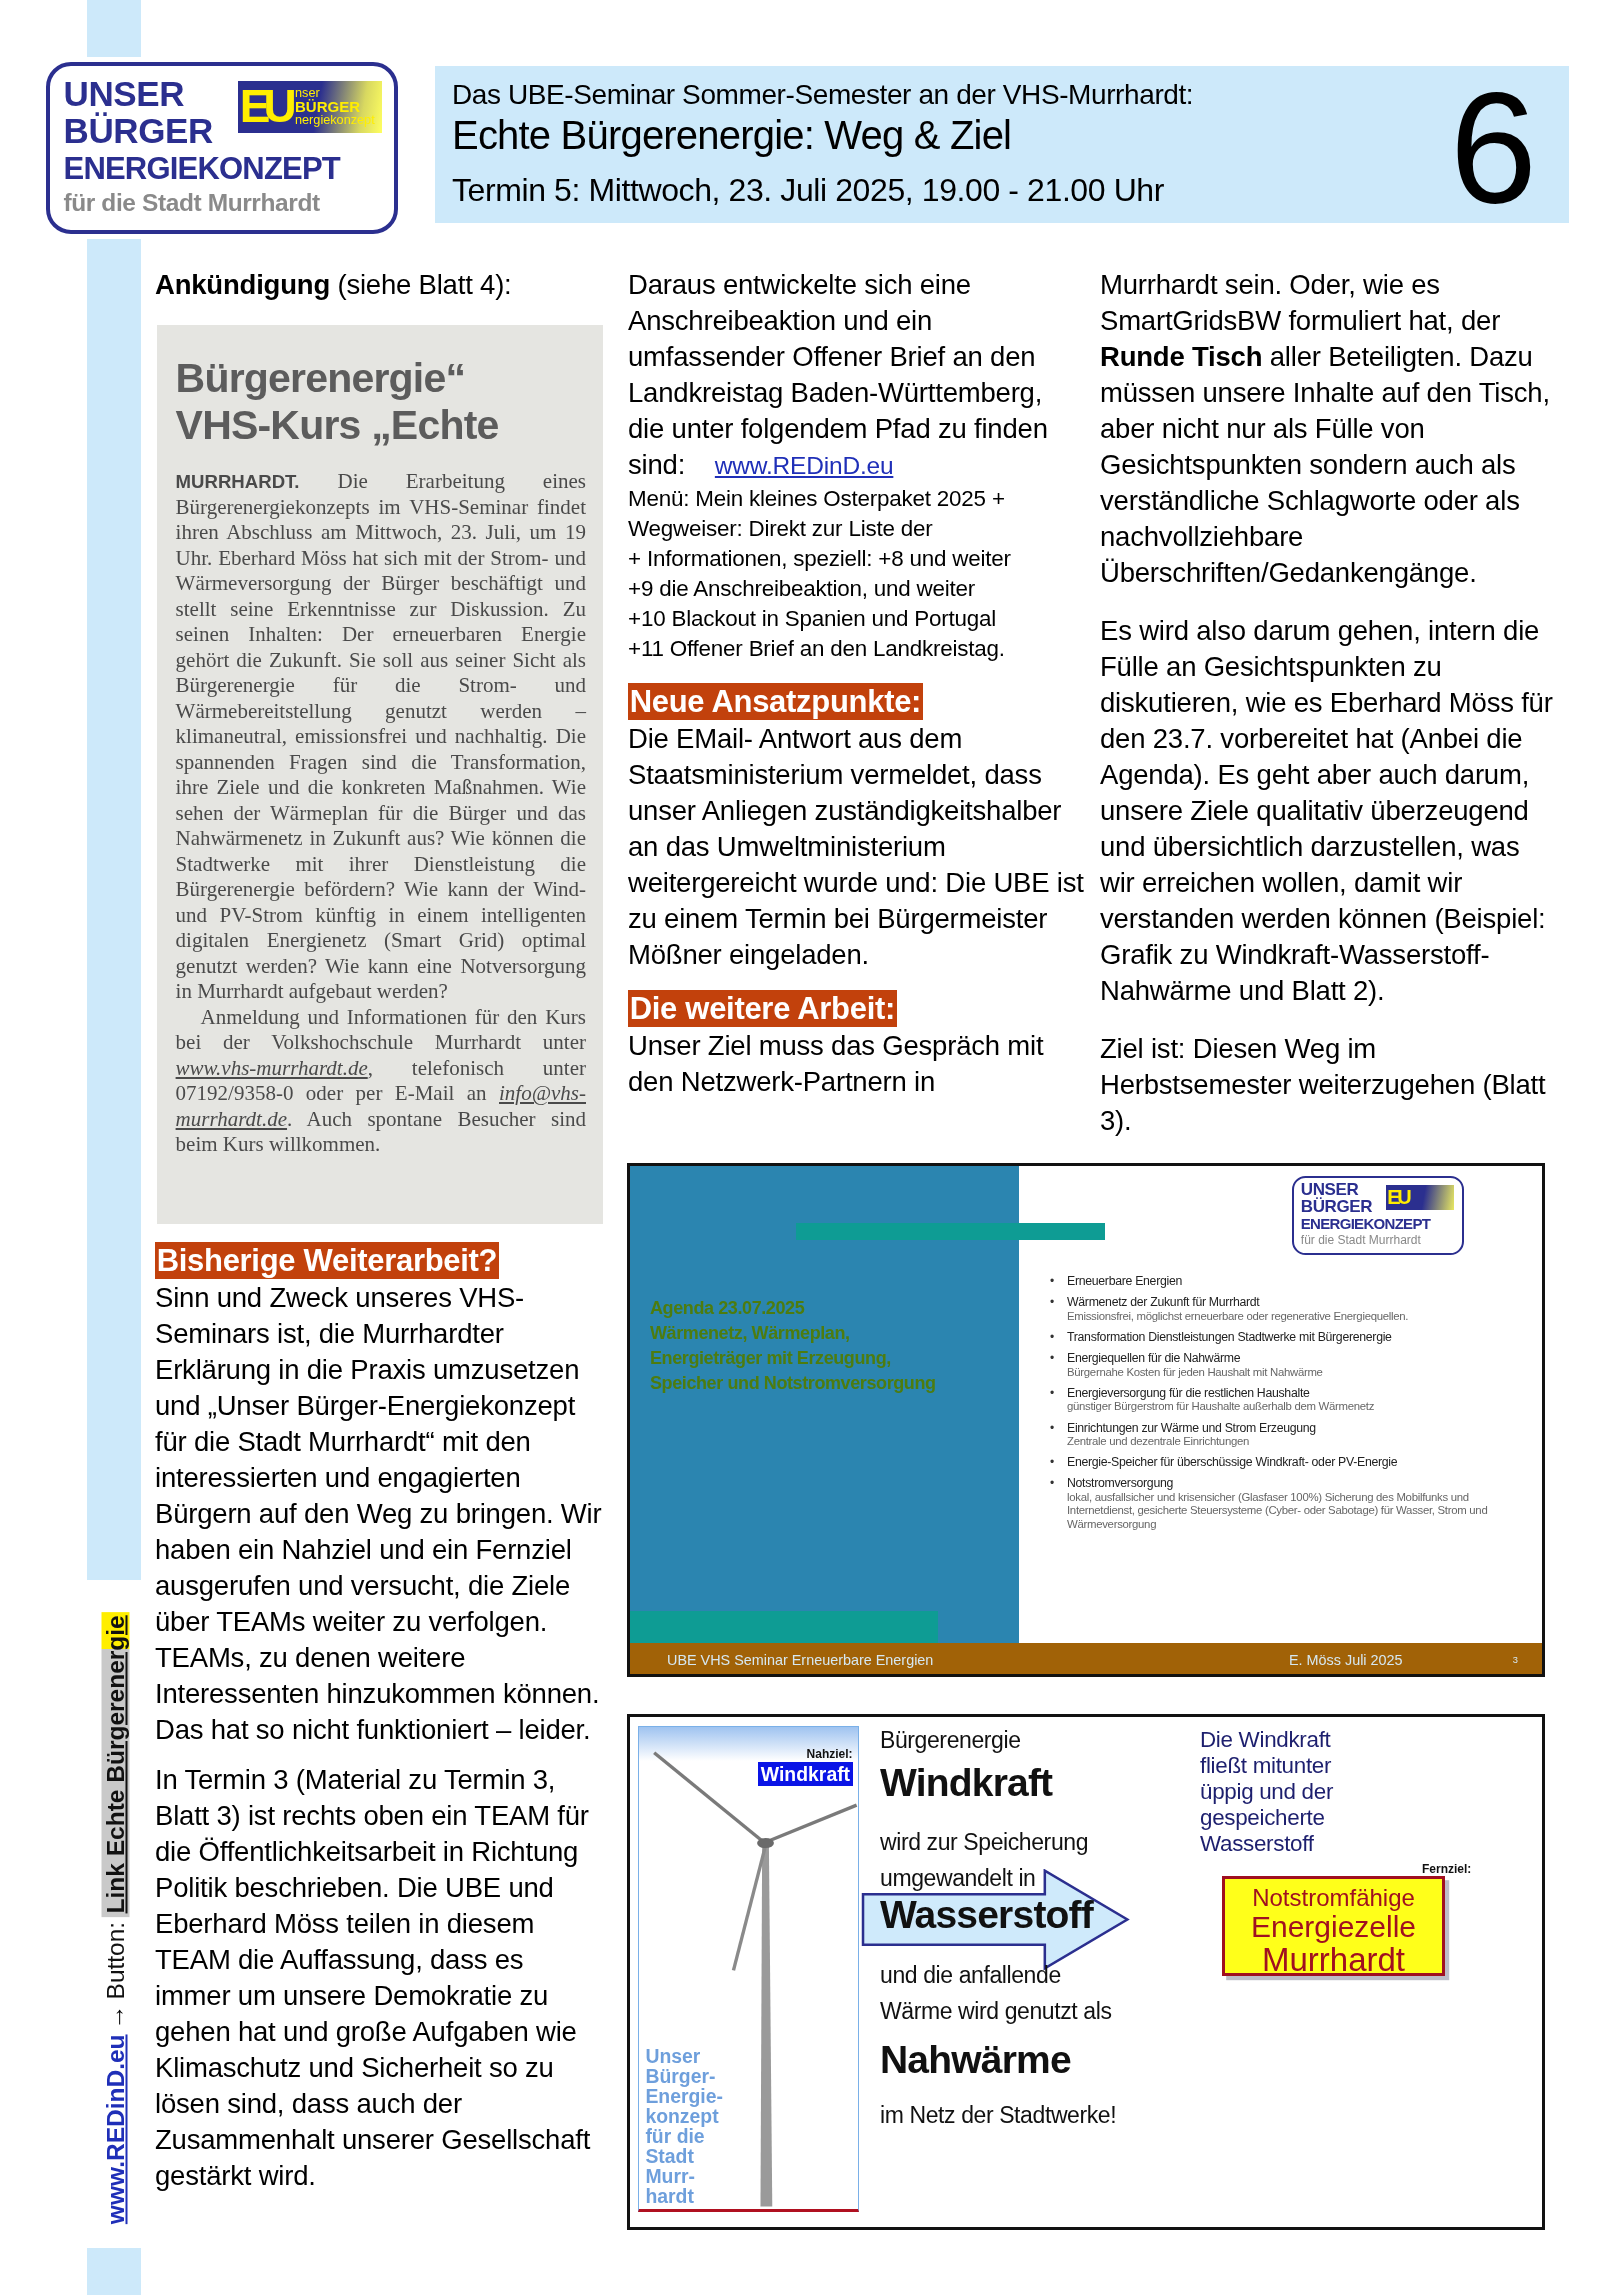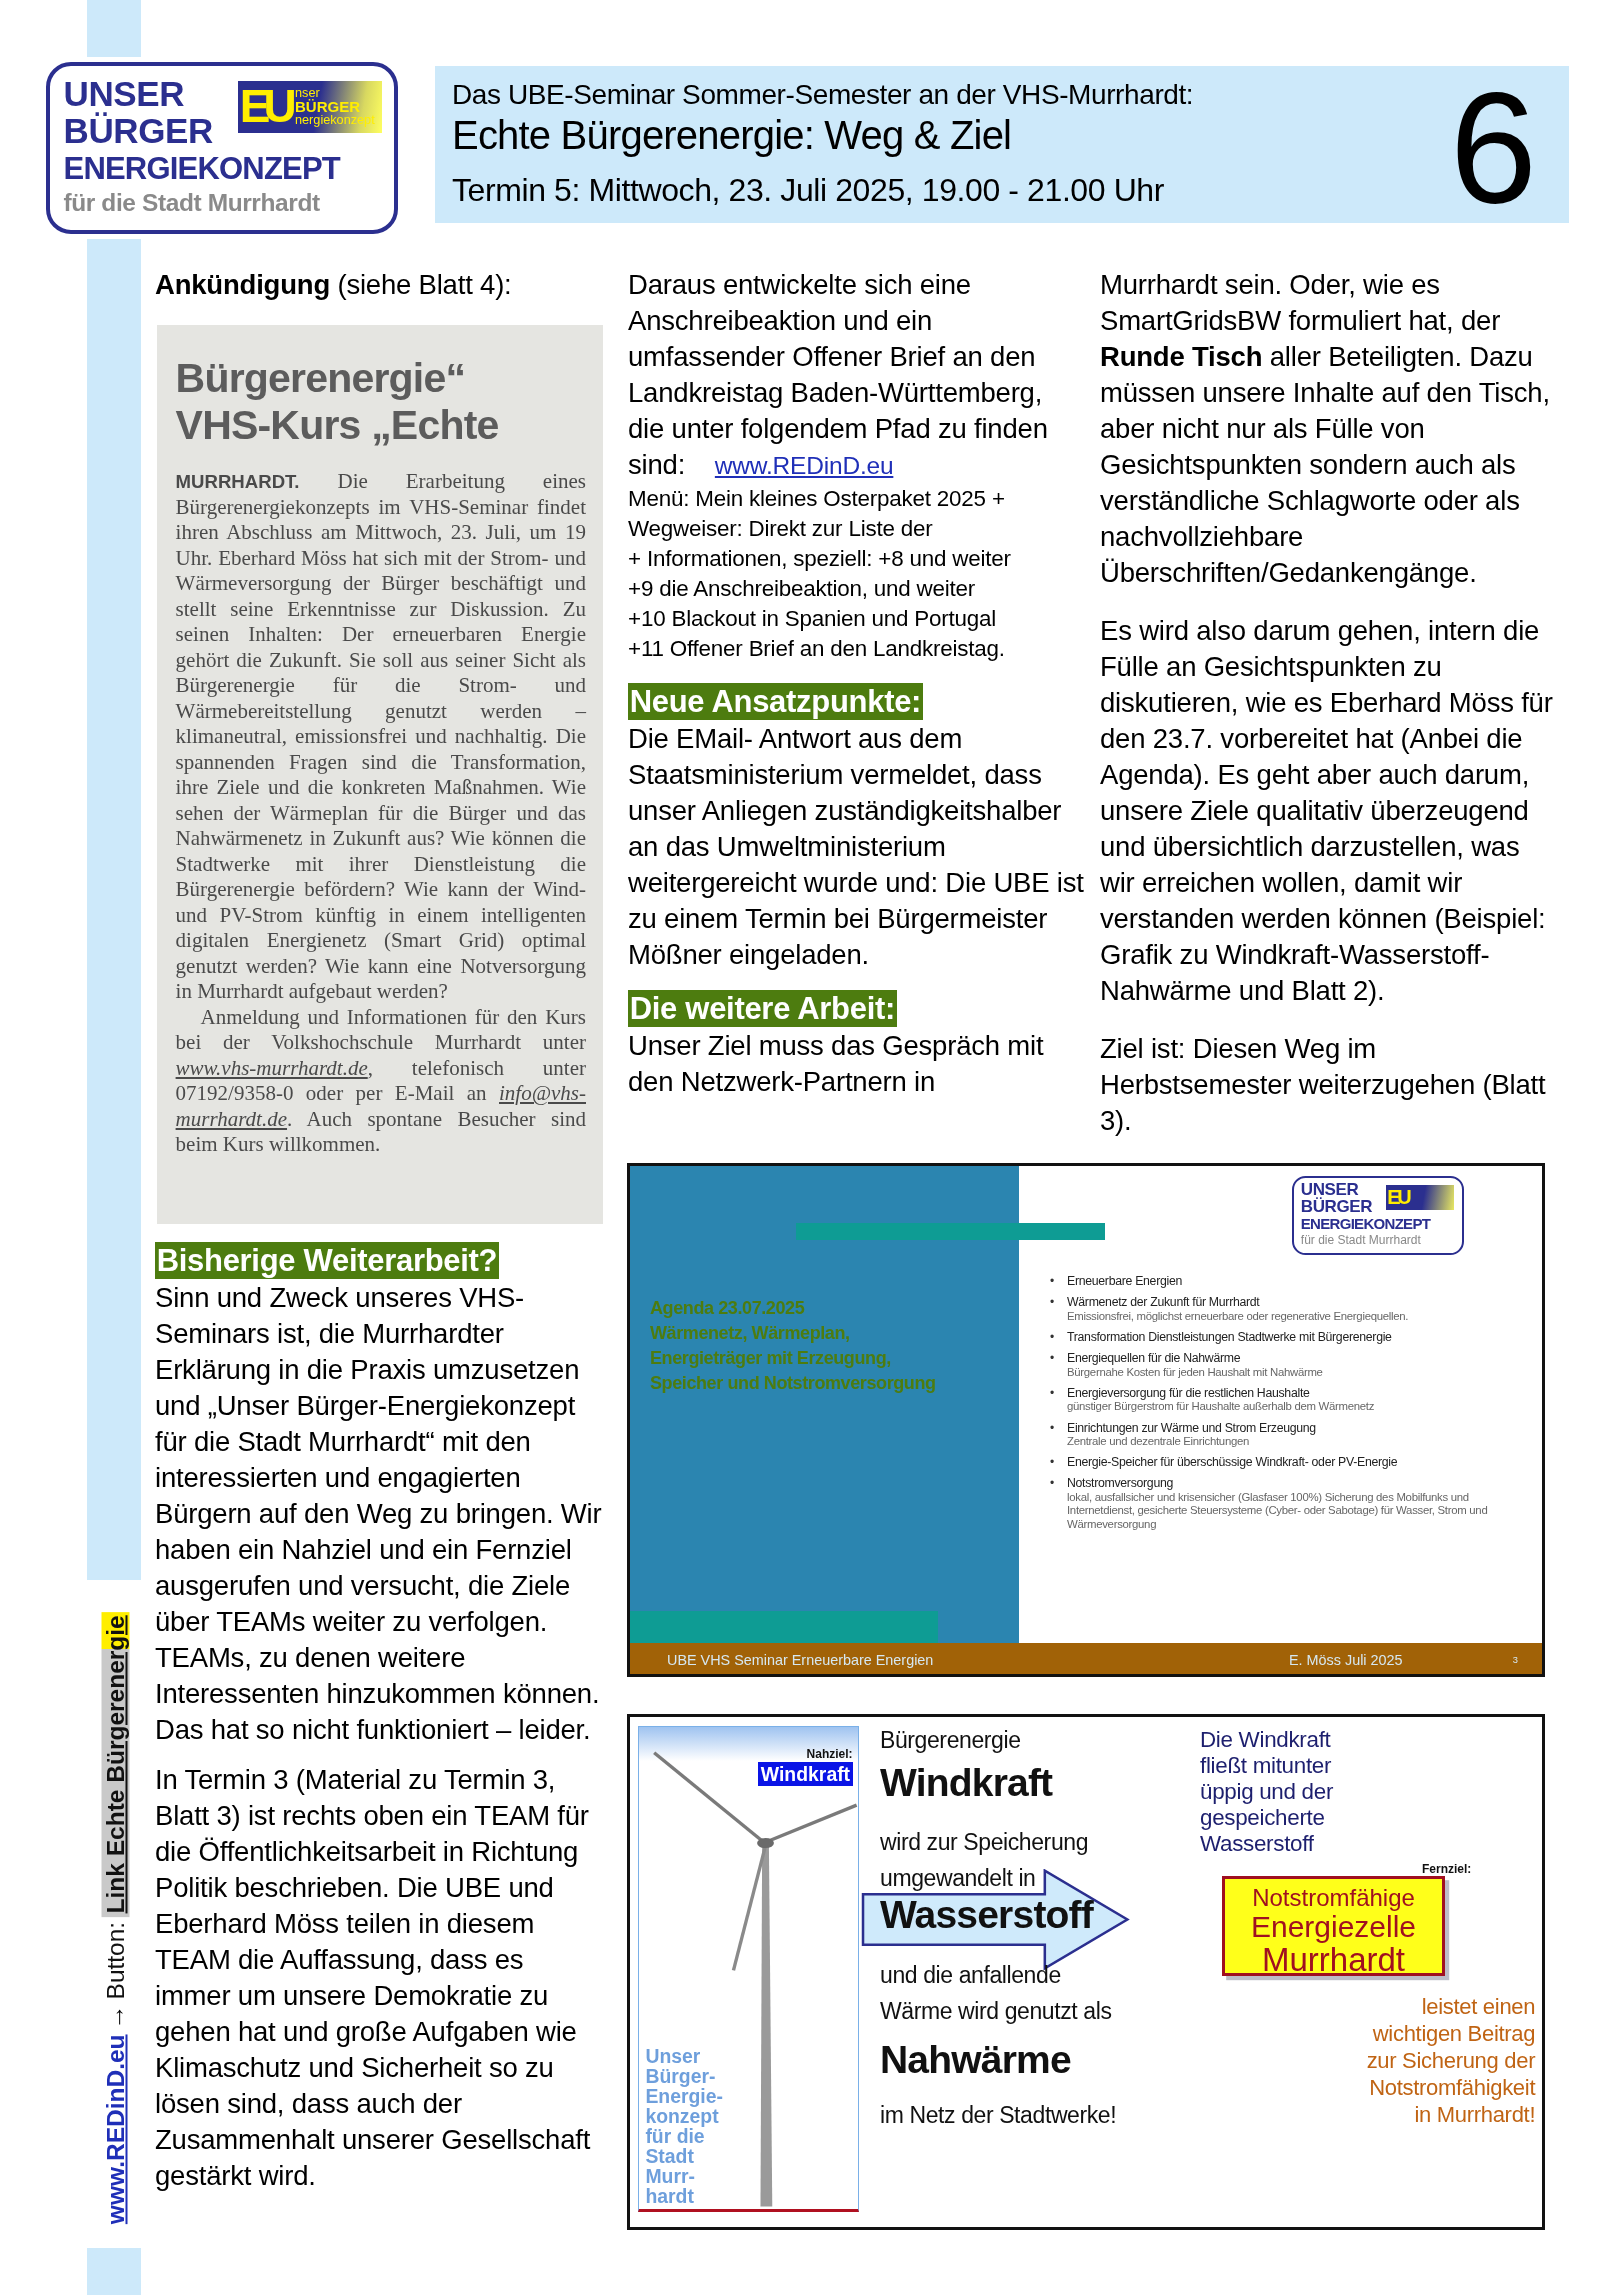--- a/index.html
+++ b/index.html
@@ -33,21 +33,21 @@
   .header-box { position: absolute; left: 435px; top: 66px; width: 1134px; height: 157px; background: #cde9fa; }
   .header-sub { position: absolute; left: 17px; top: 12.7px; font-family: "Liberation Sans", sans-serif; font-size: 28px; letter-spacing: -0.4px; }
   .header-title { position: absolute; left: 17px; top: 47px; font-family: "Liberation Sans", sans-serif; font-weight: normal; font-size: 40px; letter-spacing: -0.8px; }
   .header-date { position: absolute; left: 17px; top: 106px; font-family: "Liberation Sans", sans-serif; font-size: 32px; letter-spacing: -0.4px; }
   .page-number { position: absolute; right: 32px; top: 3.4px; font-family: "Liberation Sans", sans-serif; font-size: 157px; line-height: 157px; }
 
   
   .col { position: absolute; font-family: "Liberation Sans", sans-serif; font-size: 27.5px; line-height: 36px; color: #000; letter-spacing: -0.2px; }
   .col p { margin: 0; }
   .col .gap { height: 17px; }
-  .hl { display: inline-block; background: #4d7c0f; color: #fff; font-weight: bold; font-size: 31px; line-height: 37px; padding: 0 1.7px; letter-spacing: -0.3px; }
+  .hl { display: inline-block; background: #c2410c; color: #fff; font-weight: bold; font-size: 31px; line-height: 37px; padding: 0 1.7px; letter-spacing: -0.3px; }
   .link { color: #1f2fb8; text-decoration: underline; font-size: 24.5px; }
   .small-lines { font-size: 22.4px; line-height: 30px; }
 
   
   .clipping { position: absolute; left: 157px; top: 325px; width: 446px; height: 899px; background: #e5e5e1; padding: 30px 17px 17px 18.6px; color: #5a5a5a; font-family: "DejaVu Serif", "Liberation Serif", serif; }
   .clip-head { font-family: "Liberation Sans", sans-serif; font-weight: bold; font-size: 41px; line-height: 47px; color: #5c5c5c; letter-spacing: -0.8px; }
   .clip-body { margin-top: 20px; font-family: "Liberation Serif", serif; font-size: 21px; line-height: 25.5px; text-align: justify; color: #4a4a4a; }
   .clip-body .kicker { font-family: "Liberation Sans", sans-serif; font-weight: bold; font-size: 18.6px; }
   .clip-body .ital { font-style: italic; text-decoration: underline; }
   .clip-body .indent { display: inline-block; width: 25px; }
@@ -283,21 +283,14 @@
     <div>Wasserstoff</div>
   </div>
 
   <div class="fernziel-label">Fernziel:</div>
   <div class="fernziel-box">
     <div class="f1">Notstromfähige</div>
     <div class="f2">Energiezelle</div>
     <div class="f3">Murrhardt</div>
   </div>
 
-  <div class="info-right-bottom">
-    <div>leistet einen</div>
-    <div>wichtigen Beitrag</div>
-    <div>zur Sicherung der</div>
-    <div>Notstromfähigkeit</div>
-    <div>in Murrhardt!</div>
-  </div>
 </div>
 
 
 </body></html>

